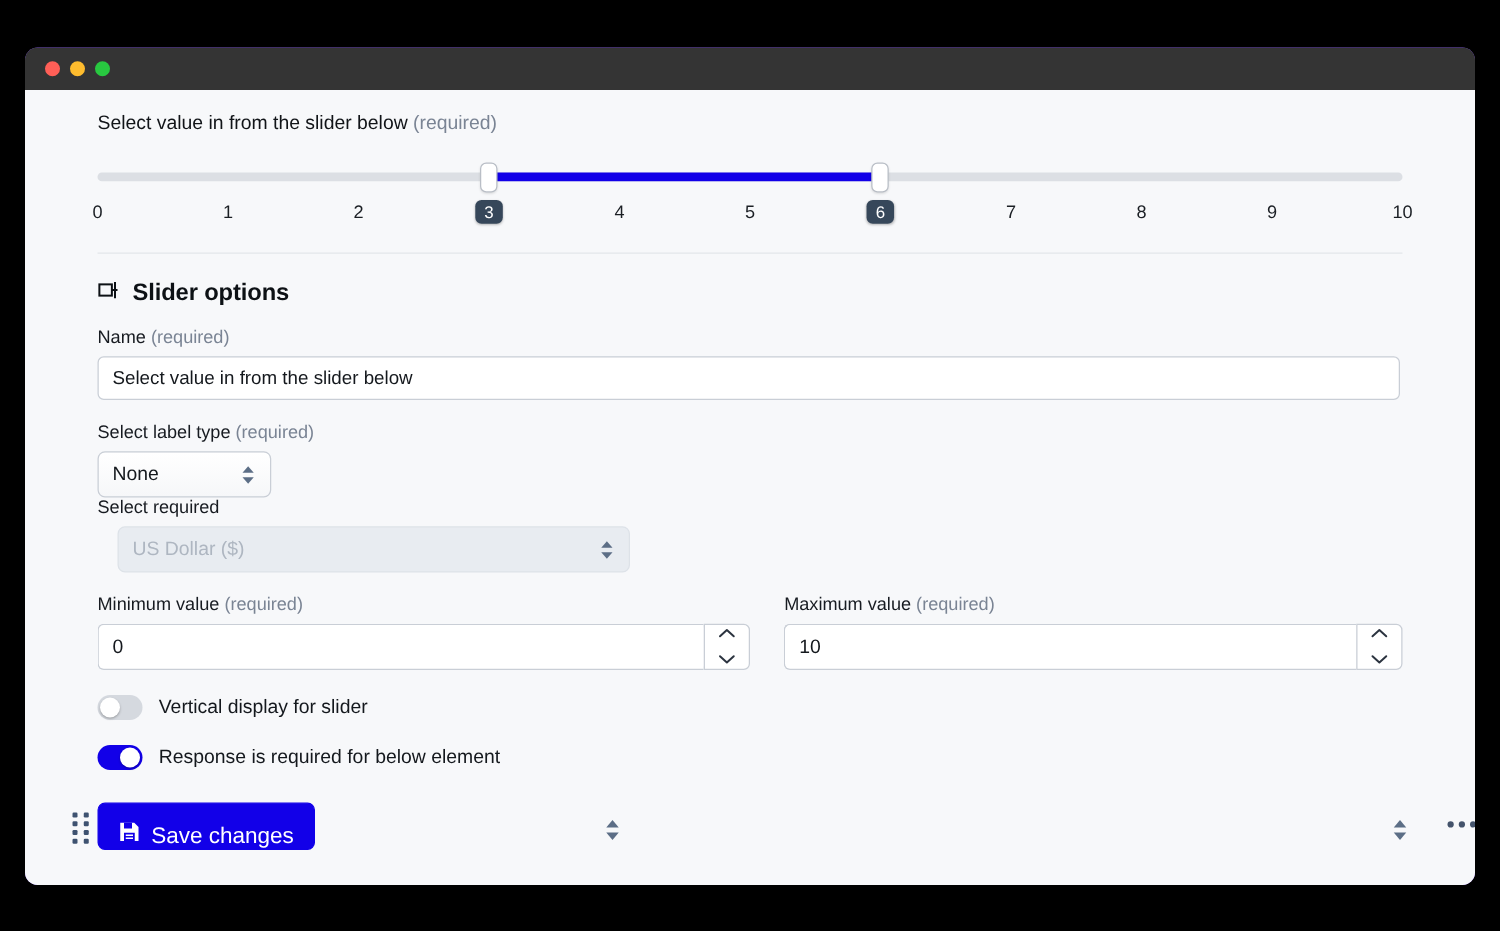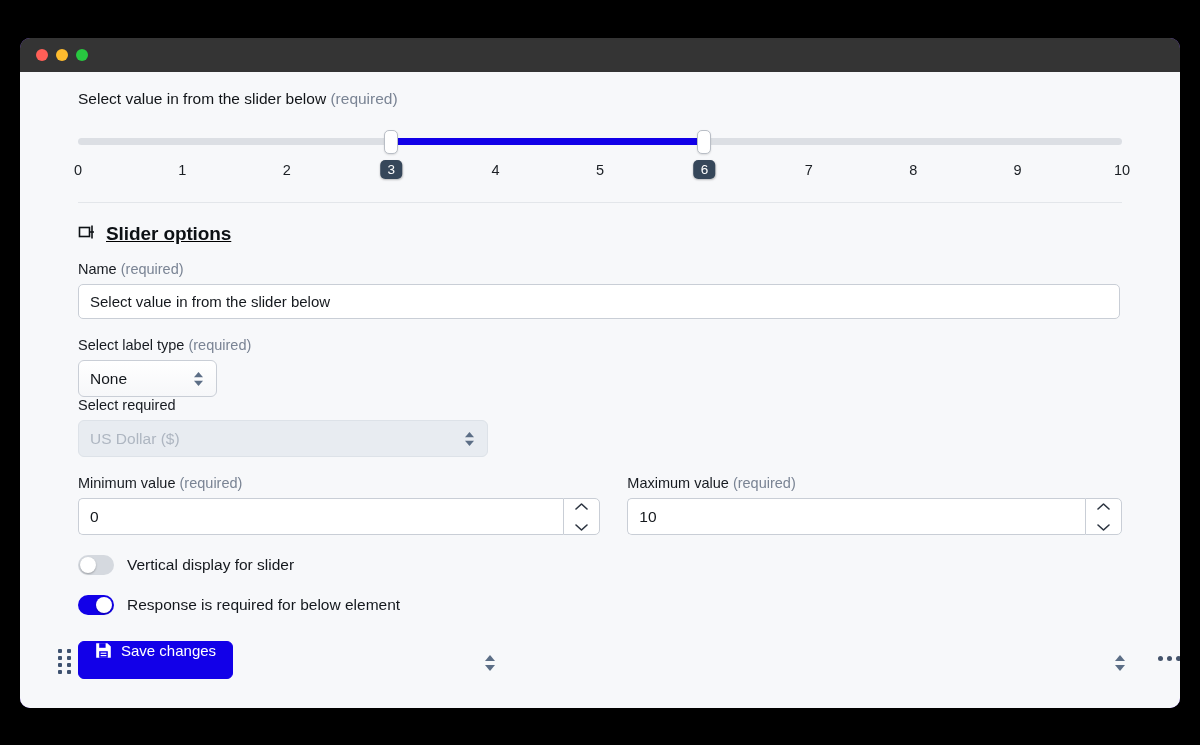--- a/index.html
+++ b/index.html
@@ -107,21 +107,20 @@
     background: #e3e6ea;
     margin: 12px 58px 0 58px;
   }
 
   
   .section-head {
     display: flex;
     align-items: center;
     gap: 10px;
     padding: 20px 58px 0 58px;
-    text-decoration: underline;
   }
   .section-title {
     font-size: 19px;
     font-weight: bold;
     color: #0d1115;
     letter-spacing: -0.1px;
   }
 
   .form {
     position: relative;
@@ -166,20 +165,21 @@
     color: #14181d;
     cursor: pointer;
   }
   .select.w-small { width: 139px; }
   .select.w-big { width: 410px; }
   .select.disabled {
     background: #e8ecf1;
     border-color: #dde2e8;
     color: #aeb6c1;
     cursor: default;
+    margin-left: 16px;
   }
   .select .updown { margin-left: auto; }
 
   .updown svg { display: block; }
 
   
   .stepper {
     display: flex;
     height: 37px;
     width: 100%;
@@ -240,24 +240,24 @@
   
   .buttons {
     display: flex;
     gap: 14px;
     margin-top: 26px;
   }
   .btn {
     height: 38px;
     border-radius: 6px;
     display: flex;
-    align-items: flex-start;
+    align-items: flex-end;
     gap: 9px;
     padding: 0 16px;
-    font-size: 15px;
+    font-size: 18px;
     cursor: pointer;
     font-family: "Liberation Sans", sans-serif;
   }
   .btn-primary {
     background: #1200e8;
     color: #ffffff;
     border: 1px solid #1200e8;
     font-weight: normal;
   }
   .btn-secondary {

